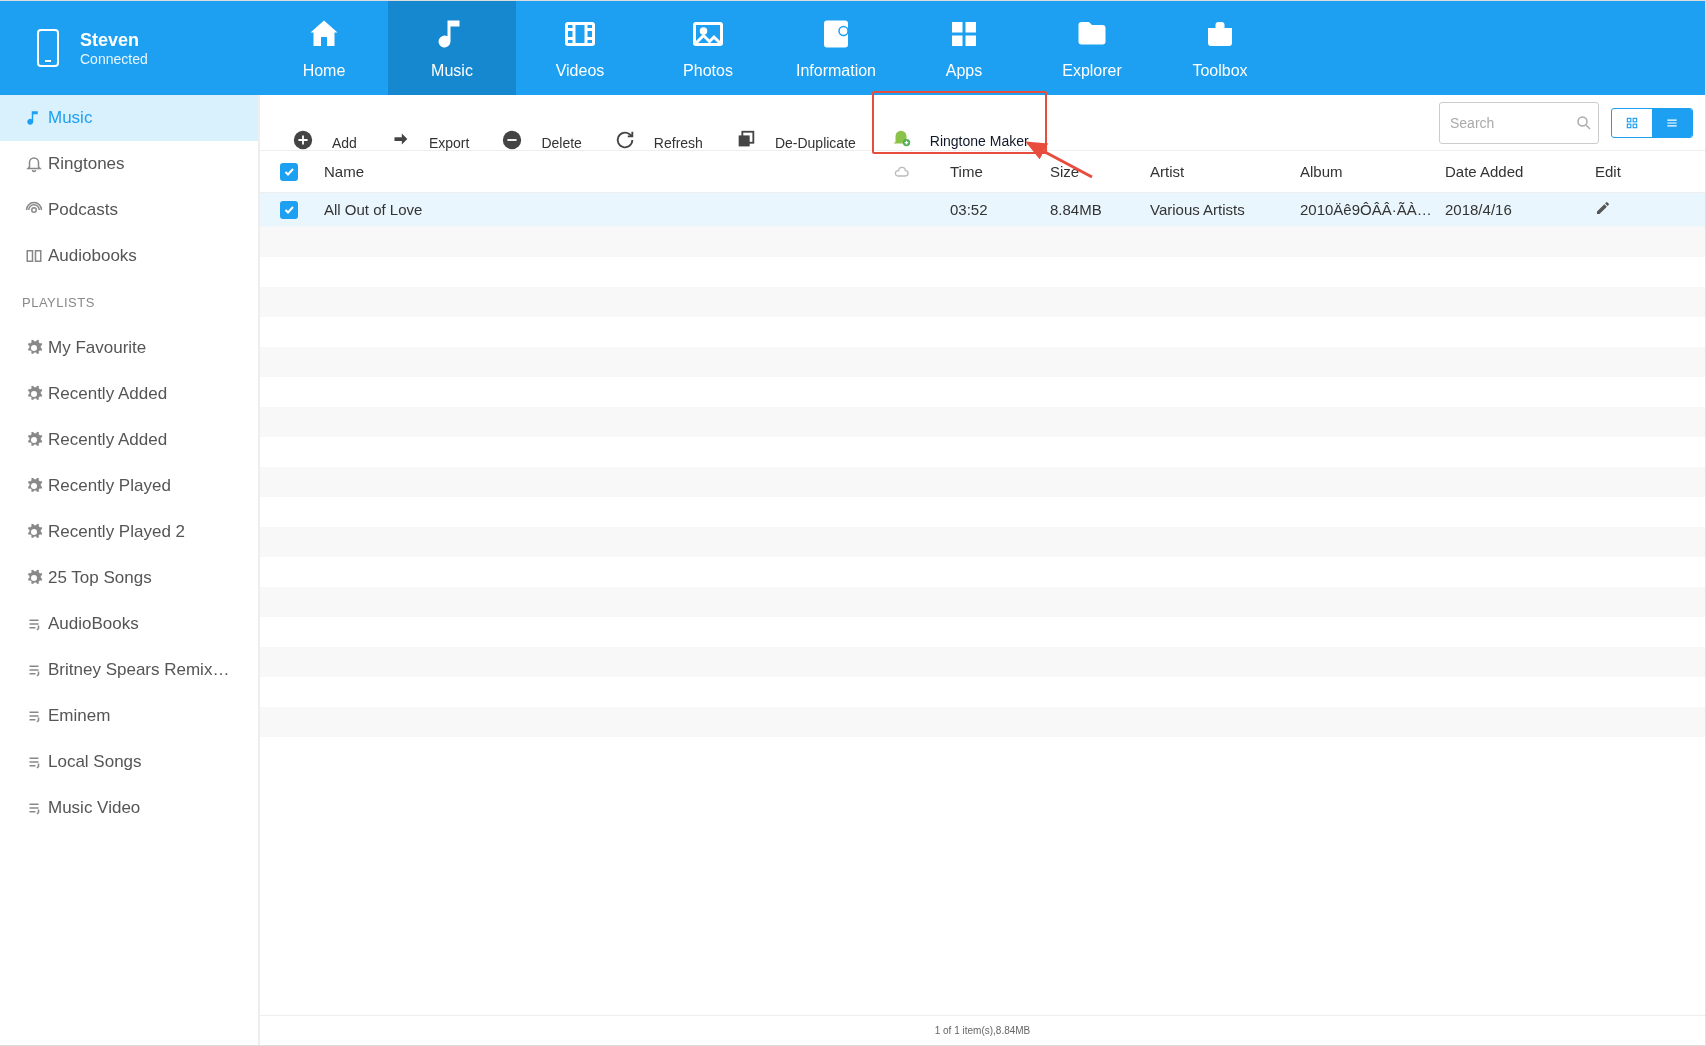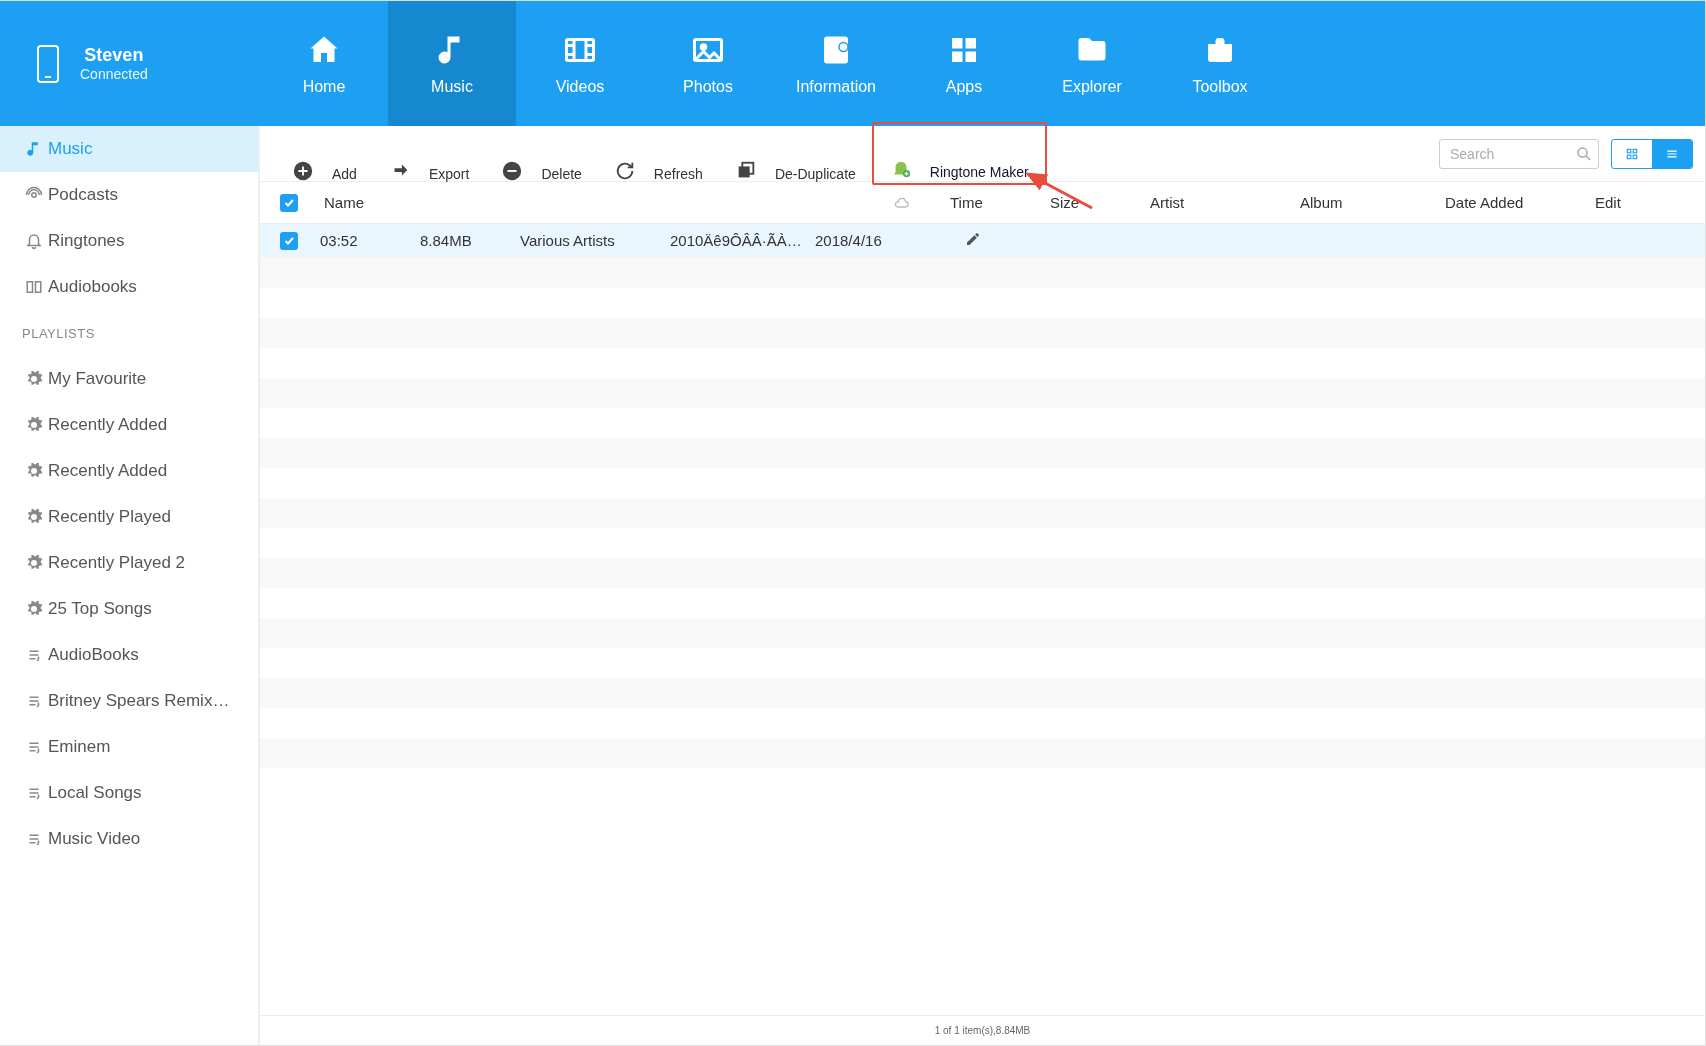--- a/index.html
+++ b/index.html
@@ -1,18 +1,18 @@
 <!DOCTYPE html>
 <html><head>
 <meta charset="utf-8">
 <style>
 * { margin: 0; padding: 0; box-sizing: border-box; }
 body { font-family: -apple-system, "Segoe UI", Arial, sans-serif; font-size: 14px; color: #333; background: #fff; width: 1706px; height: 1046px; overflow: hidden; border-top: 1px solid #ddd; border-right: 1px solid #ddd; border-bottom: 1px solid #ddd; }
 .app { display: flex; flex-direction: column; height: 100%; }
-.topbar { display: flex; height: 125px; background: #1ea0f2; color: #fff; text-align: center; }
+.topbar { display: flex; height: 94px; background: #1ea0f2; color: #fff; }
 .device { width: 260px; display: flex; align-items: center; padding-left: 36px; gap: 20px; background: #1ea0f2; }
 .device-phone { fill: none; stroke: #fff; stroke-width: 2; }
 .device-name { font-size: 18px; font-weight: 600; }
 .device-status { font-size: 14px; opacity: 0.9; }
 .nav { display: flex; }
 .nav-item { width: 128px; display: flex; flex-direction: column; align-items: center; justify-content: center; gap: 10px; font-size: 16px; cursor: pointer; }
 .nav-item.active { background: #1588cf; }
 .nav-item svg { width: 36px; height: 36px; }
 
 .body { flex: 1; display: flex; min-height: 0; }
@@ -24,21 +24,21 @@
 .side-icon { width: 20px; height: 20px; display: inline-flex; align-items: center; justify-content: center; }
 
 .main { flex: 1; display: flex; flex-direction: column; min-width: 0; }
 .toolbar { height: 56px; display: flex; align-items: center; padding: 0 12px 0 16px; border-bottom: 1px solid #eee; gap: 0; }
 .tool-btn { display: inline-flex; align-items: flex-end; gap: 18px; padding: 0 16px; height: 56px; font-size: 14px; color: #333; cursor: pointer; }
 .tool-btn.highlight { color: #0f172a; border-radius: 10px; }
 .tool-btn svg { width: 22px; height: 22px; }
 .ringtone-box { border: 2px solid #e74c3c; border-radius: 2px; padding: 0; }
 .toolbar-spacer { flex: 1; }
 .search-wrap { position: relative; }
-.search-input { width: 160px; height: 30px; border: 1px solid #ccc; border-radius: 3px; padding: 0 30px 0 10px; font-size: 14px; color: #555; }
+.search-input { width: 160px; height: 42px; border: 1px solid #ccc; border-radius: 3px; padding: 0 30px 0 10px; font-size: 14px; color: #555; }
 .search-input::placeholder { color: #aaa; }
 .search-icon-pos { position: absolute; right: 6px; top: 50%; transform: translateY(-50%); }
 .view-toggle { display: flex; border: 1px solid #1ea0f2; border-radius: 3px; overflow: hidden; margin-left: 12px; }
 .view-btn { width: 40px; height: 28px; display: flex; align-items: center; justify-content: center; cursor: pointer; }
 .view-btn.active { background: #1ea0f2; }
 .view-btn svg { width: 18px; height: 14px; }
 
 .table-head { display: flex; align-items: center; height: 42px; padding-left: 20px; border-bottom: 1px solid #eee; font-size: 15px; color: #333; }
 .col-check { width: 40px; display: flex; align-items: center; }
 .col-name { flex: 1; padding-left: 4px; display: flex; align-items: center; gap: 8px; }
@@ -150,35 +150,35 @@
           <span class="side-icon">
               <svg viewBox="0 0 24 24" width="18" height="18" fill="#1ea0f2">
                 <path d="M9 3v10.55A4 4 0 1 0 11 17V7h6V3z"></path>
               </svg>
             </span>
           <span>Music</span>
         </li>
         <li class="side-item">
           <span class="side-icon">
               <svg viewBox="0 0 24 24" width="18" height="18" fill="none" stroke="#888" stroke-width="2">
+                <path d="M6 16V10a6 6 0 1 1 12 0v6l2 2H4z"></path>
+                <path d="M10 20a2 2 0 0 0 4 0"></path>
+              </svg>
+            </span>
+          <span>Ringtones</span>
+        </li>
+        <li class="side-item">
+          <span class="side-icon">
+              <svg viewBox="0 0 24 24" width="18" height="18" fill="none" stroke="#888" stroke-width="2">
                 <circle cx="12" cy="12" r="3"></circle>
                 <path d="M5 12a7 7 0 0 1 14 0"></path>
                 <path d="M2 12a10 10 0 0 1 20 0"></path>
               </svg>
             </span>
           <span>Podcasts</span>
-        </li>
-        <li class="side-item">
-          <span class="side-icon">
-              <svg viewBox="0 0 24 24" width="18" height="18" fill="none" stroke="#888" stroke-width="2">
-                <path d="M6 16V10a6 6 0 1 1 12 0v6l2 2H4z"></path>
-                <path d="M10 20a2 2 0 0 0 4 0"></path>
-              </svg>
-            </span>
-          <span>Ringtones</span>
         </li>
         <li class="side-item">
           <span class="side-icon">
               <svg viewBox="0 0 24 24" width="18" height="18" fill="none" stroke="#888" stroke-width="2">
                 <path d="M3 5h7v14H3zM14 5h7v14h-7z"></path>
               </svg>
             </span>
           <span>Audiobooks</span>
         </li>
       </ul>
@@ -388,20 +388,23 @@
 
       <div class="table-body">
         <div class="row selected">
           <div class="col-check">
             <span class="checkbox">
                 <svg viewBox="0 0 24 24" stroke="#fff" stroke-width="4" fill="none">
                   <path d="M5 12l5 5L20 6"></path>
                 </svg>
               </span>
           </div>
+          <div class="col-name">
+              <span>All Out of Love</span>
+            </div>
           <div class="col-time">03:52</div>
           <div class="col-size">8.84MB</div>
           <div class="col-artist">Various Artists</div>
           <div class="col-album">2010Äê9ÔÂÂ·ÃÀD…</div>
           <div class="col-date">2018/4/16</div>
           <div class="col-edit">
             <svg width="16" height="16" viewBox="0 0 24 24" fill="#555">
                 <path d="M3 17.25V21h3.75L17.81 9.94l-3.75-3.75zM20.71 7.04a1 1 0 0 0 0-1.41l-2.34-2.34a1 1 0 0 0-1.41 0l-1.83 1.83 3.75 3.75z"></path>
               </svg>
           </div>

